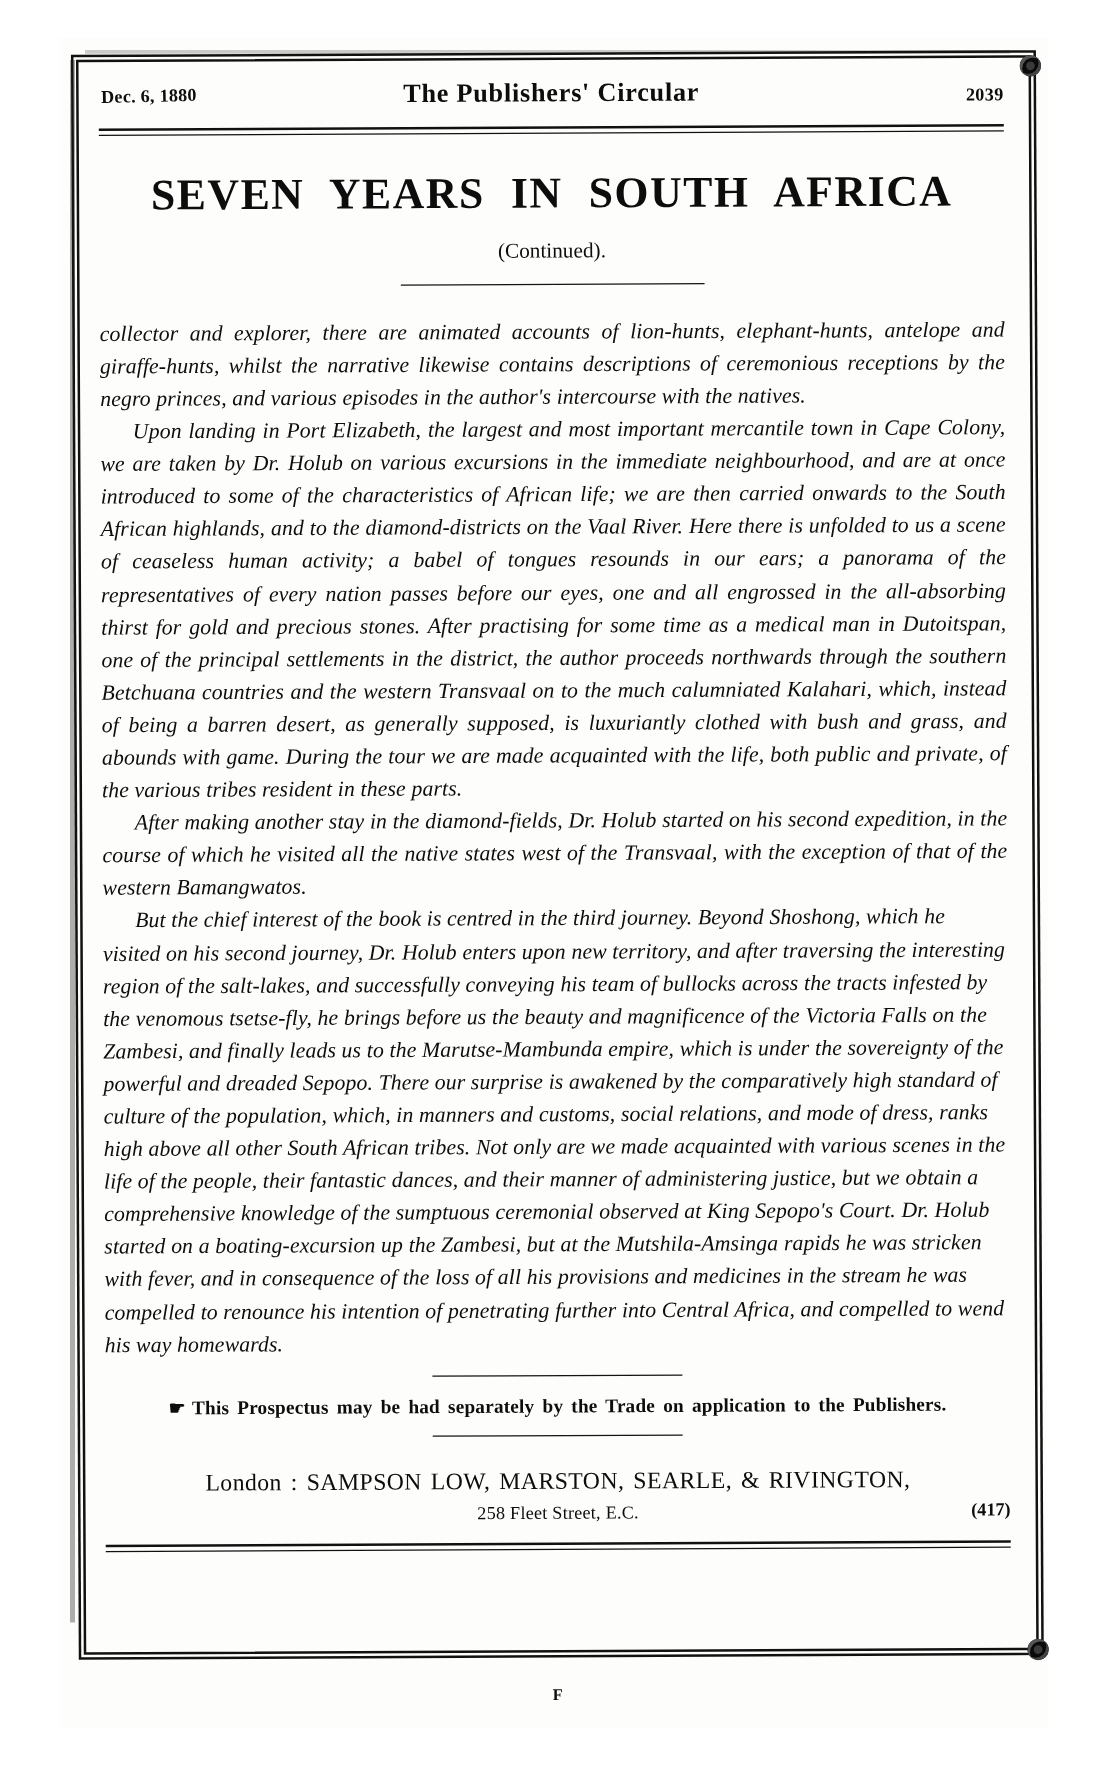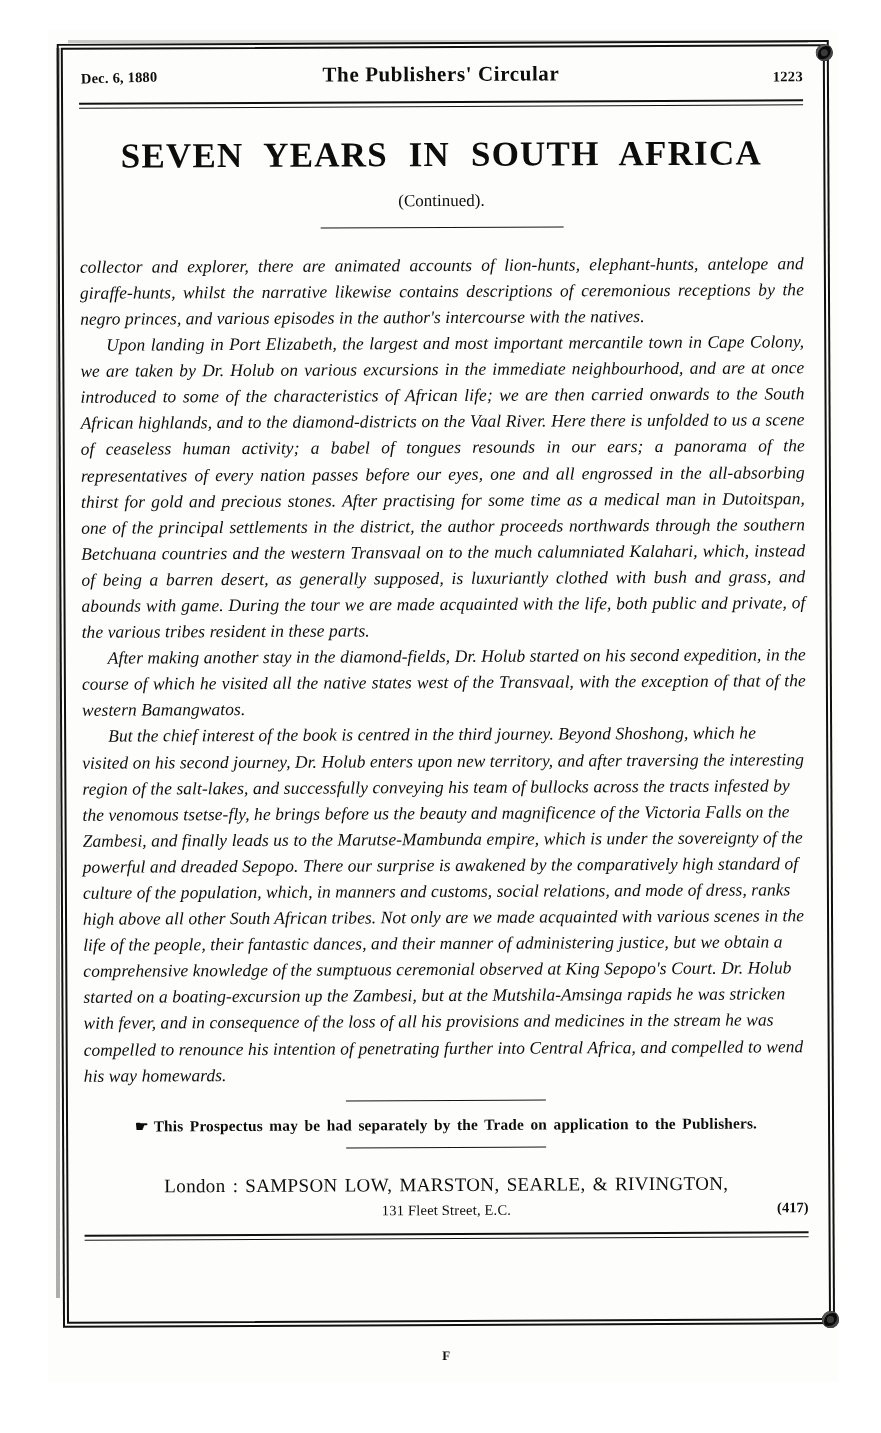--- a/index.html
+++ b/index.html
@@ -265,21 +265,21 @@
 
     <div class="corner-ornament" id="orn-tr"></div>
     <div class="corner-ornament" id="orn-br"></div>
     <div class="corner-ornament" id="orn-tl"></div>
 
     <div id="content">
 
       <div id="running-head">
         <div id="issue-date">Dec. 6, 1880</div>
         <div id="masthead-title">The Publishers' Circular</div>
-        <div id="folio">1223</div>
+        <div id="folio">2039</div>
       </div>
 
       <div class="rule-double"></div>
 
       <h1 id="article-title">SEVEN YEARS IN SOUTH AFRICA</h1>
 
       <div id="article-continued">(Continued).</div>
 
       <div class="rule-short"></div>
 
@@ -294,21 +294,21 @@
 
       <div id="prospectus-note">
         <span id="manicule">☛</span><span>This Prospectus may be had separately by the Trade on application to the Publishers.</span>
       </div>
 
       <div class="rule-mid"></div>
 
       <div id="imprint">
         <div id="imprint-publisher">London : SAMPSON LOW, MARSTON, SEARLE, &amp; RIVINGTON,</div>
         <div id="imprint-address-row">
-          <span id="imprint-address">131 Fleet Street, E.C.</span>
+          <span id="imprint-address">258 Fleet Street, E.C.</span>
           <span id="catalogue-number">(417)</span>
         </div>
       </div>
 
       <div id="bottom-rule"></div>
 
     </div>
 
     <div id="signature-mark">F</div>
 

